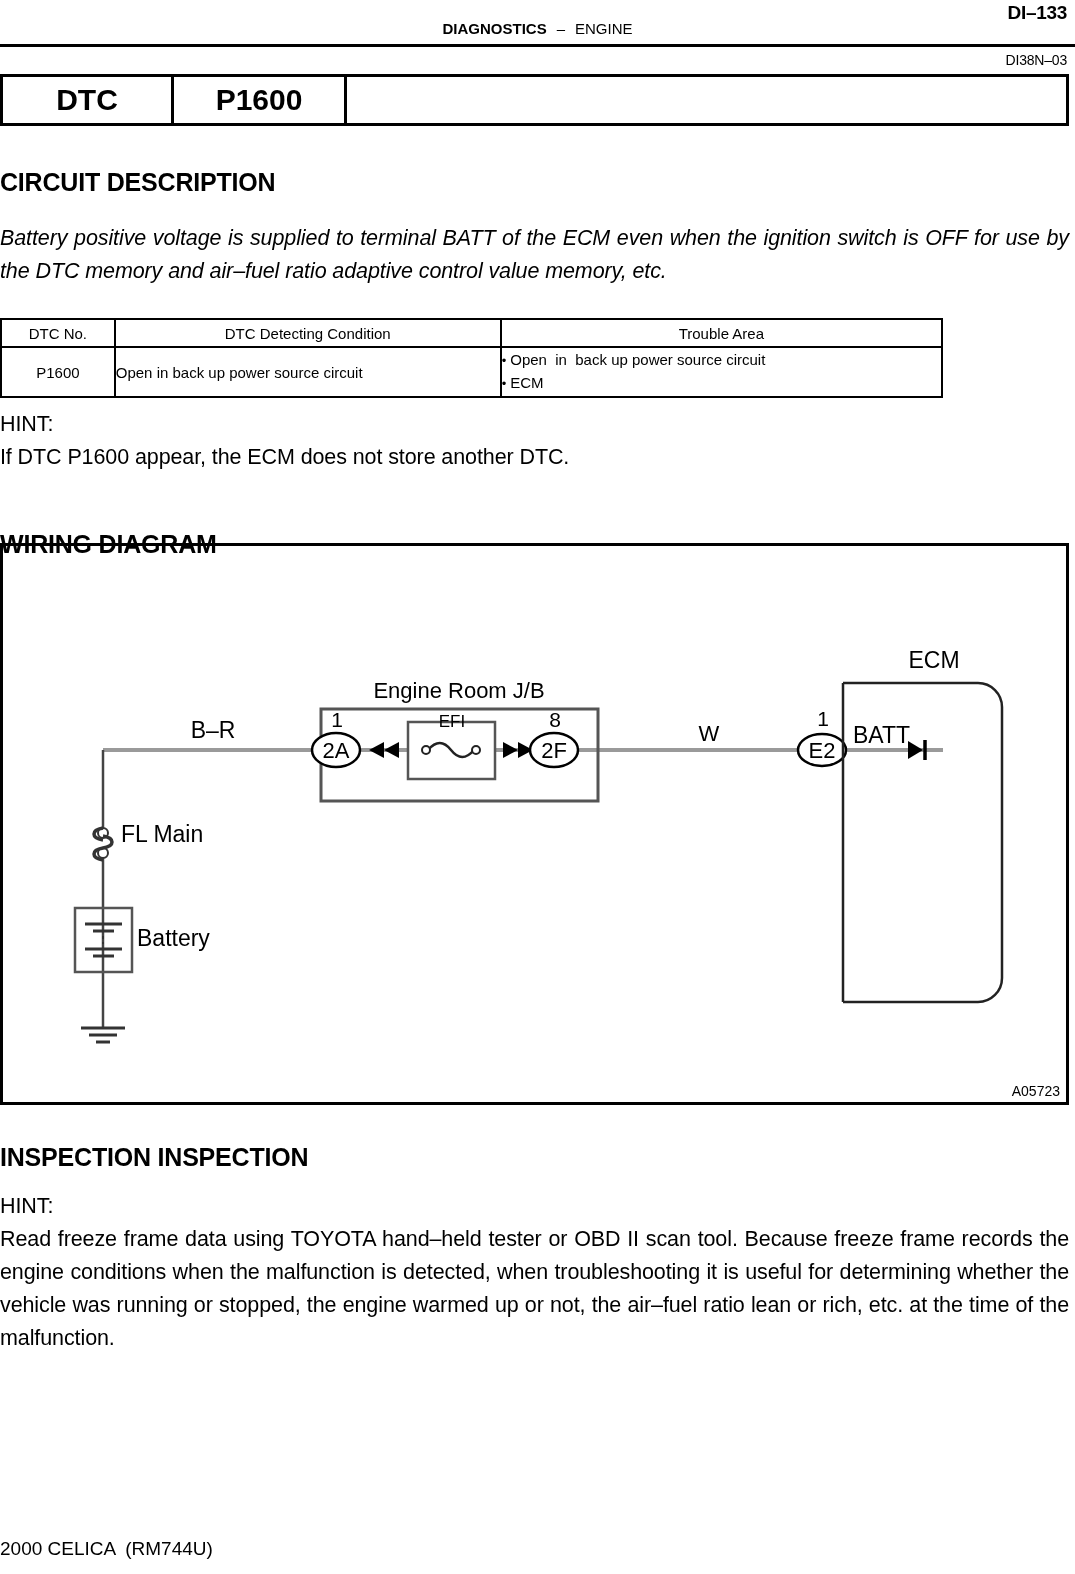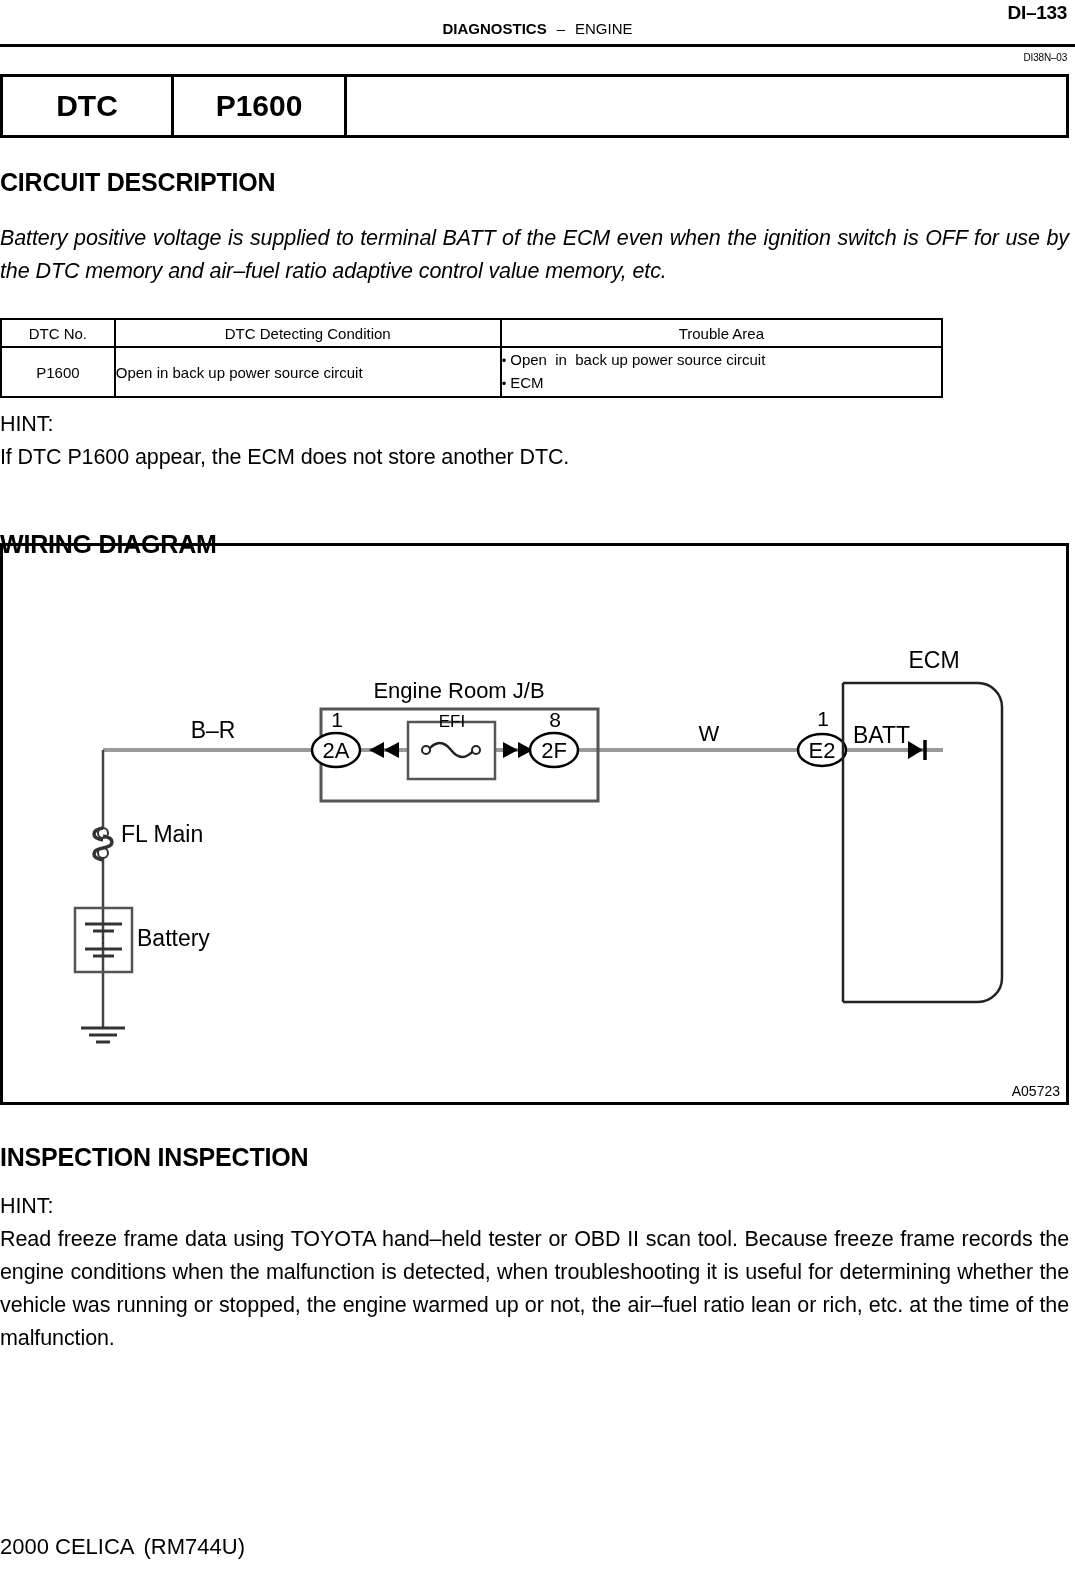--- a/index.html
+++ b/index.html
@@ -41,31 +41,31 @@
     top: 44px;
     left: 0;
     width: 1075px;
     height: 3px;
     background: #000;
   }
   #doc-id {
     position: absolute;
     top: 52px;
     right: 8px;
-    font-size: 10px;
+    font-size: 14px;
     letter-spacing: -0.2px;
   }
 
   
   #dtc-box {
     position: absolute;
     top: 74px;
     left: 0;
     width: 1069px;
-    height: 64px;
+    height: 52px;
     border: 3px solid #000;
     box-sizing: border-box;
     display: flex;
     align-items: center;
   }
   #dtc-box .cell {
     height: 100%;
     display: flex;
     align-items: center;
     justify-content: center;
@@ -169,21 +169,21 @@
     bottom: 3px;
     font-size: 14px;
     letter-spacing: 0px;
   }
 
   
   #footer {
     position: absolute;
     left: 0;
     bottom: 14px;
-    font-size: 22px;
+    font-size: 19px;
     letter-spacing: 0px;
   }
   #footer .gap { padding-left: 9px; }
 </style>
 </head>
 <body>
 
 <div id="page-number">DI–133</div>
 
 <div id="running-head">

